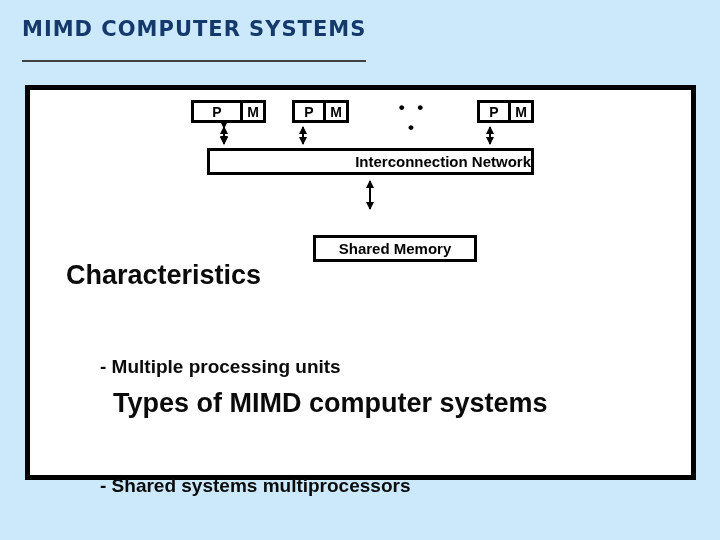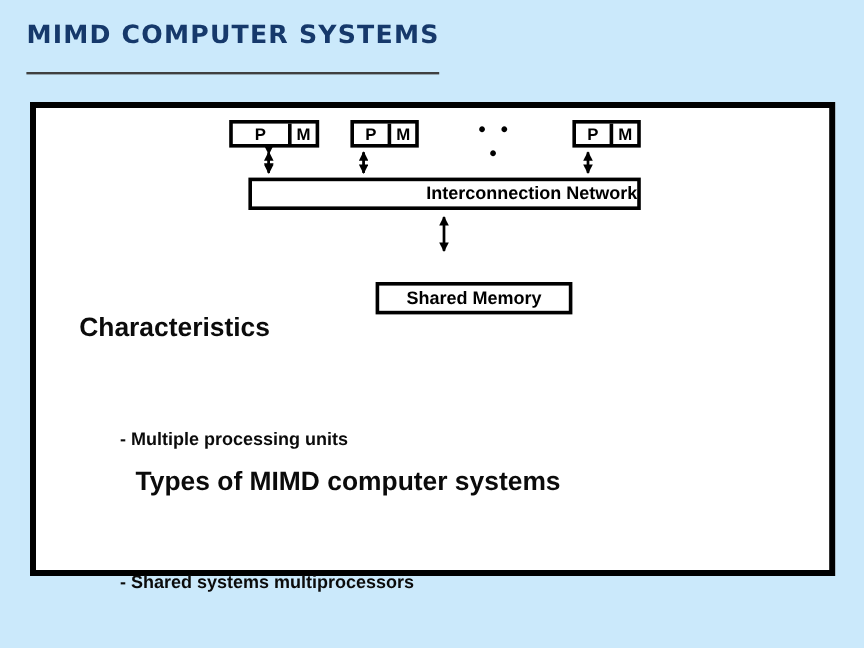--- a/index.html
+++ b/index.html
@@ -97,30 +97,30 @@
     position: absolute;
     left: 0; top: 0;
     width: 720px; height: 540px;
     pointer-events: none;
   }
 
   
   .heading {
     position: absolute;
     font-weight: bold;
-    font-size: 22px;
+    font-size: 27px;
     color: #0b0b0b;
   }
   .h-characteristics { left: 66px; top: 260px; }
   .h-types { left: 66px; top: 388px; margin-left: 47px; }
 
   .bullets {
     position: absolute;
     font-weight: bold;
-    font-size: 15px;
+    font-size: 19px;
     line-height: 24px;
     color: #0b0b0b;
     white-space: pre;
     text-align: right;
   }
   .b-characteristics { left: 100px; top: 307px; }
   .b-types { left: 100px; top: 426px; }
 </style>
 </head>
 <body>

